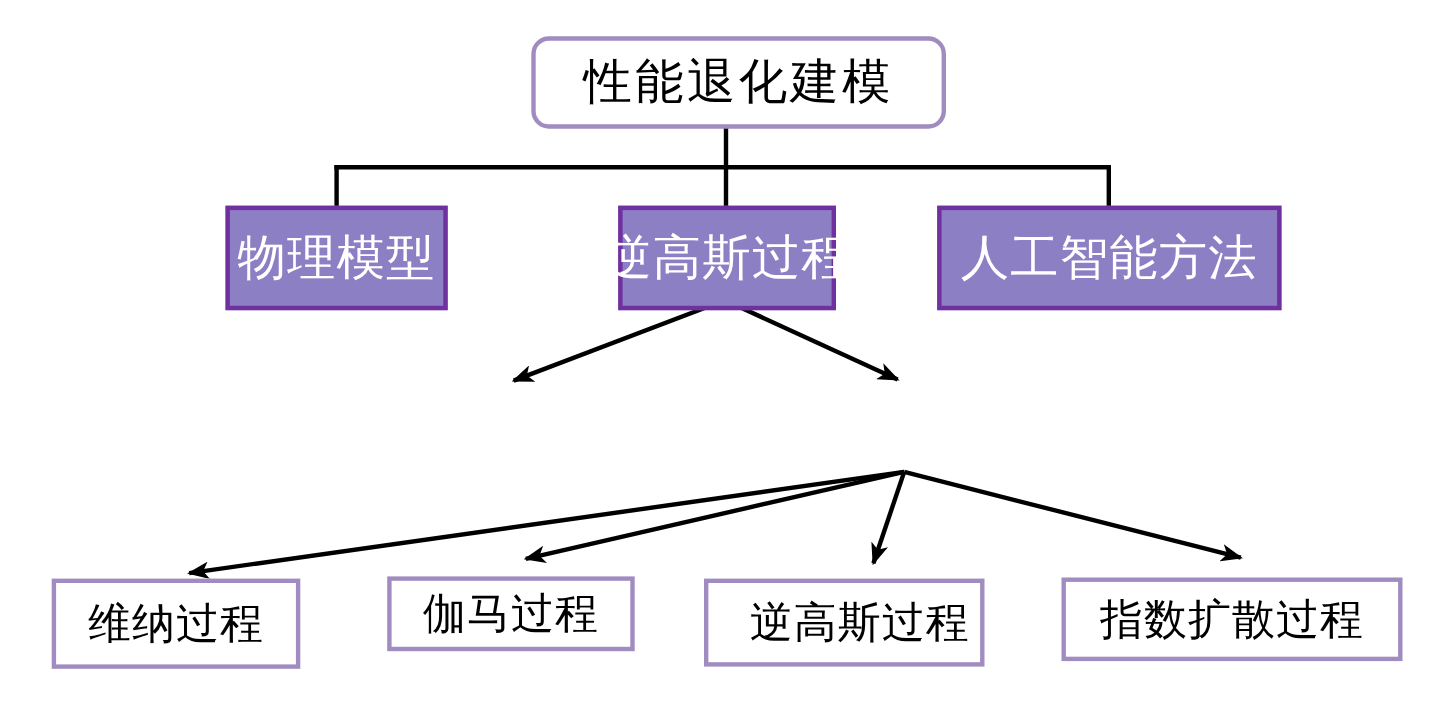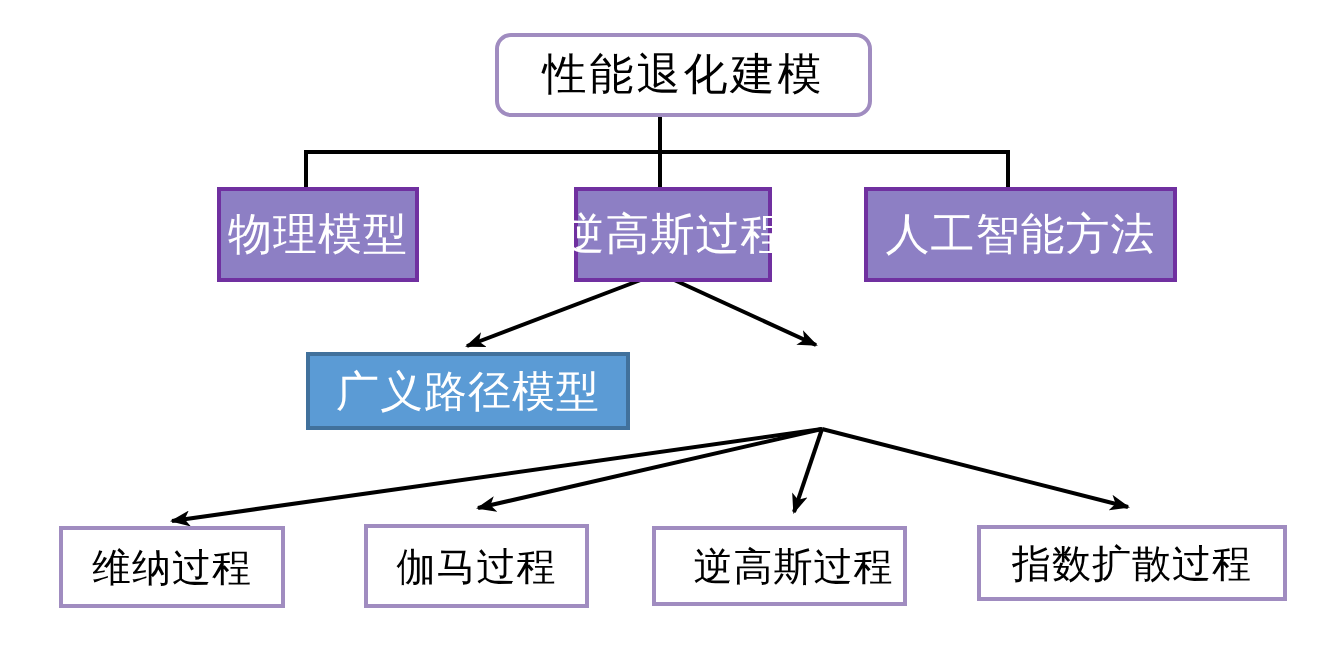--- a/index.html
+++ b/index.html
@@ -22,21 +22,20 @@
     font-family:"Liberation Serif","DejaVu Serif",serif;
   }
   .edges{position:absolute;left:0;top:0;width:1318px;height:658px;}
   .node{
     position:absolute;
     box-sizing:border-box;
     display:flex;align-items:center;justify-content:center;
     text-align:center;
     white-space:nowrap;
     line-height:1;
-    margin-left:12px;
   }
   .lvl1{
     left:483px;top:33px;width:377px;height:84px;
     background:#ffffff;
     border:4px solid var(--root-border);
     border-radius:16px;
     color:var(--text-dark);
     font-size:44px;letter-spacing:3px;
   }
   .lvl2{
@@ -58,21 +57,21 @@
   }
   .lvl3-0{left:294px;width:324px;}
   .lvl3-1{left:668px;width:317px;}
   .lvl4{
     background:#ffffff;
     border:4px solid var(--leaf-border);
     color:var(--text-dark);
     font-size:39px;letter-spacing:1px;
   }
   .lvl4-0{left:47px;top:526px;width:226px;height:82px;}
-  .lvl4-1{left:352px;top:524px;width:225px;height:84px;}
+  .lvl4-1{left:352px;top:524px;width:225px;height:68px;}
   .lvl4-2{left:640px;top:526px;width:255px;height:80px;padding-left:28px;}
   .lvl4-3{left:965px;top:525px;width:310px;height:76px;}
   .edge{stroke:var(--line-color);stroke-width:4;fill:none;}
 </style>
 </head>
 <body>
 
 <div class="canvas">
 
   <svg class="edges" width="1318" height="658" viewBox="0 0 1318 658" xmlns="http://www.w3.org/2000/svg">
@@ -103,23 +102,20 @@
   <div class="node lvl2 lvl2-0">
     <span>物理模型</span>
   </div>
   <div class="node lvl2 lvl2-1">
     <span>逆高斯过程</span>
   </div>
   <div class="node lvl2 lvl2-2">
     <span>人工智能方法</span>
   </div>
 
-  <div class="node lvl3 lvl3-0">
-    <span>广义路径模型</span>
-  </div>
 
   <div class="node lvl4 lvl4-0">
     <span>维纳过程</span>
   </div>
   <div class="node lvl4 lvl4-1">
     <span>伽马过程</span>
   </div>
   <div class="node lvl4 lvl4-2">
     <span>逆高斯过程</span>
   </div>

